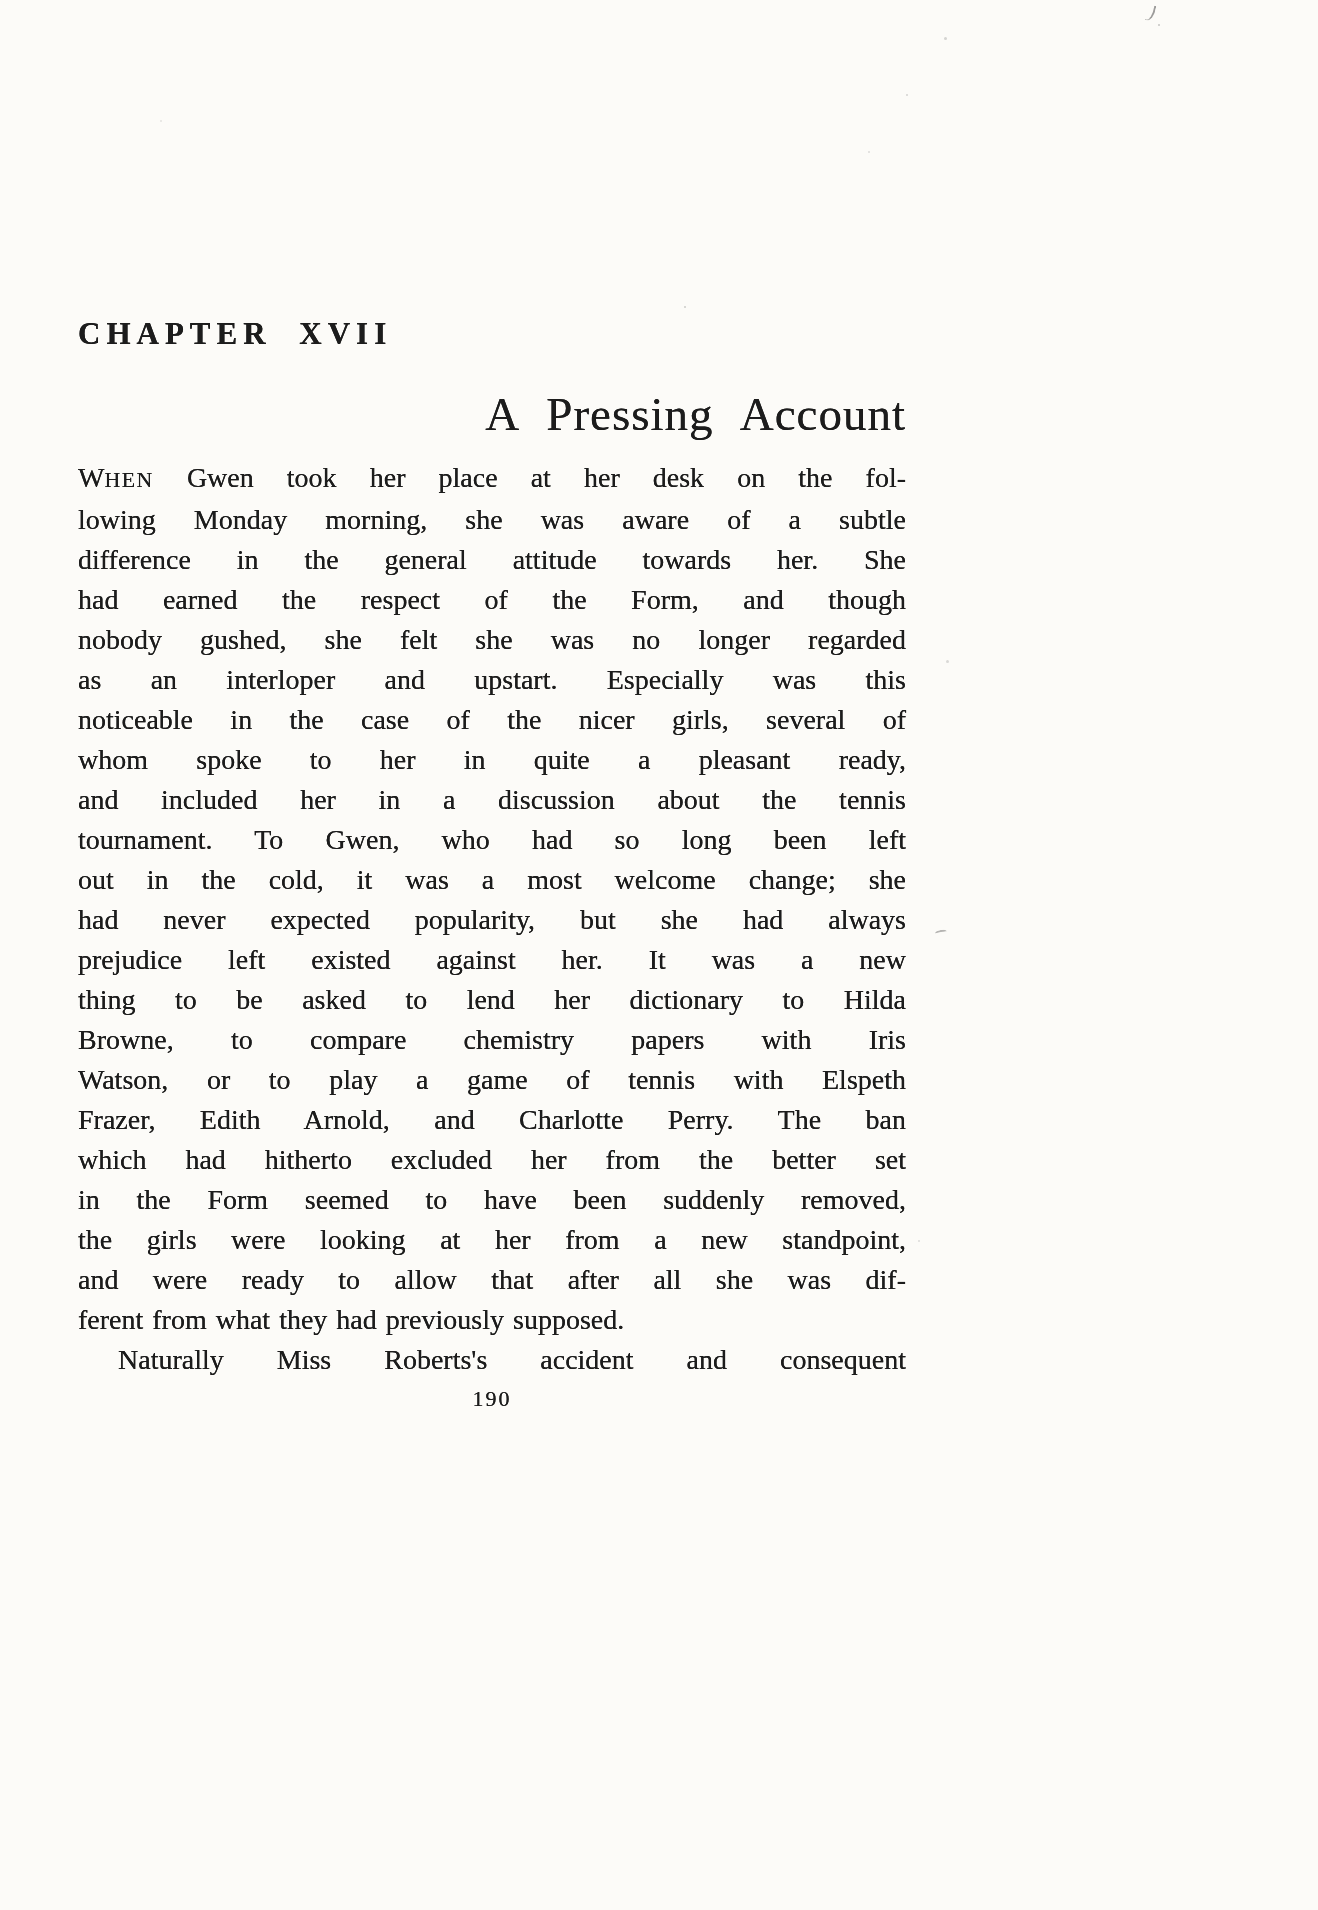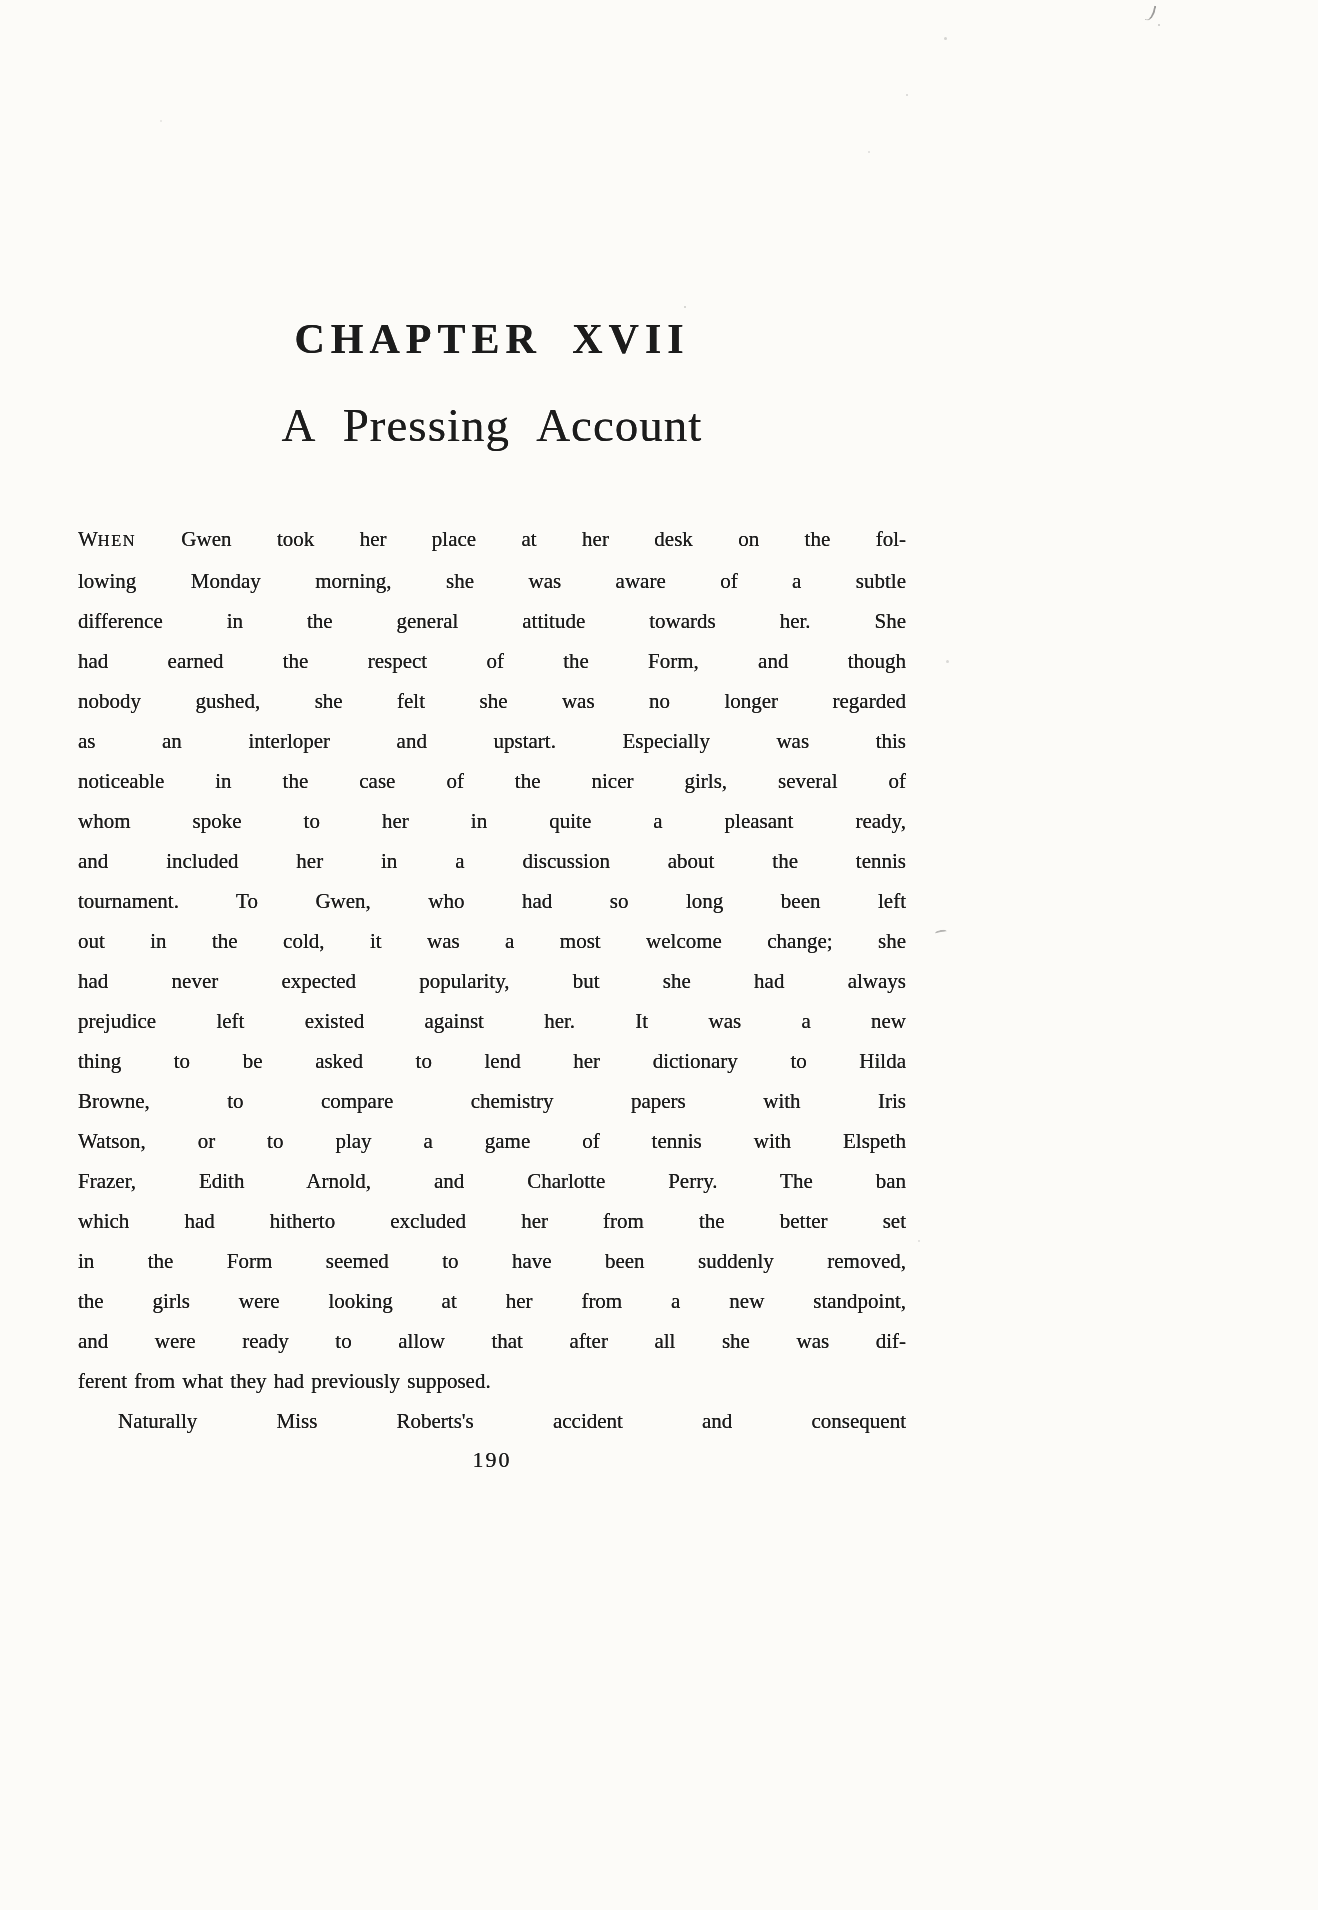--- a/index.html
+++ b/index.html
@@ -19,43 +19,42 @@
 
   .content {
     position: absolute;
     left: 78px;
     top: 0;
     width: 828px;
   }
 
   .chapter {
     margin: 318px 0 0 0;
-    font-size: 42px;
+    font-size: 31px;
     line-height: 1;
     font-weight: 600;
     letter-spacing: 6px;
     word-spacing: 14px;
-    text-align: center;
     text-shadow: 0 0 0.5px currentColor;
   }
 
   .title {
     margin: 42px 0 0 0;
     font-size: 47px;
     line-height: 1;
     font-weight: 500;
     letter-spacing: 1px;
     word-spacing: 16px;
-    text-align: center;
+    text-align: right;
     text-shadow: 0 0 0.6px currentColor;
   }
 
   .body-text {
-    margin-top: 70px;
-    font-size: 21px;
+    margin-top: 20px;
+    font-size: 28px;
     line-height: 40px;
     word-spacing: 2px;
     text-shadow: 0 0 0.4px currentColor;
   }
 
   .body-line {
     text-align: justify;
     text-align-last: justify;
   }
   .body-line.para-end { text-align-last: left; }

